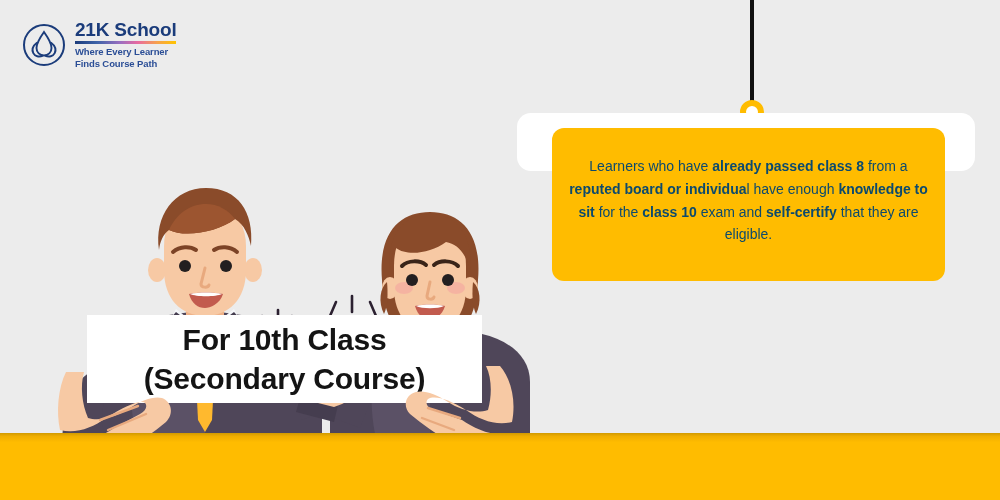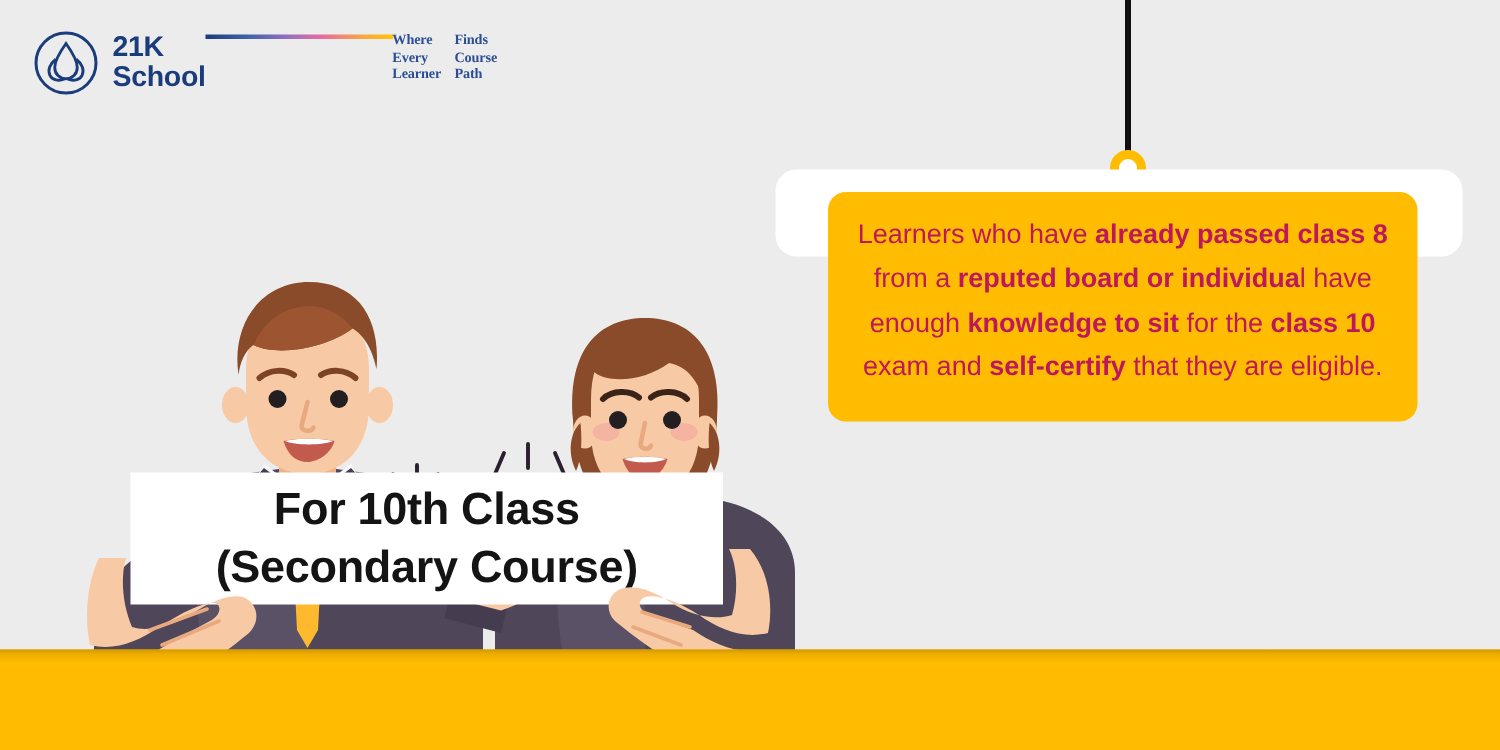--- a/index.html
+++ b/index.html
@@ -7,38 +7,38 @@
   body {
     font-family: "Liberation Sans", sans-serif;
     background:#ECECEC;
     position:relative;
   }
   .stage { position:absolute; inset:0; width:1000px; height:500px; background:#ECECEC; overflow:hidden; }
 
   
   .logo { position:absolute; left:22px; top:20px; display:flex; align-items:center; gap:9px; }
   .logo-mark { width:44px; height:44px; flex:0 0 44px; }
-  .logo-text { display:flex; justify-content:flex-start; }
+  .logo-text { display:flex; flex-direction:column; justify-content:flex-start; }
   .logo-title { font-size:19px; font-weight:bold; color:#1B3C7B; letter-spacing:-0.2px; line-height:1.05; }
   .logo-rule { height:3px; width:100%; margin:1px 0 2px 0;
     background:linear-gradient(90deg,#1B3C7B 0%,#3E63A8 22%,#9B6FC0 45%,#E86AA0 62%,#F7A34A 82%,#FFC400 100%); }
-  .logo-tag { font-size:9.5px; font-weight:bold; color:#2B4E96; line-height:1.22; letter-spacing:-0.1px;font-family:Liberation Serif, serif; }
+  .logo-tag { font-size:9.5px; font-weight:bold; color:#2B4E96; line-height:1.22; letter-spacing:-0.1px; }
 
   
   .connector-line { position:absolute; left:750px; top:0; width:4px; height:112px; background:#101010; }
   .connector-dot { position:absolute; left:740px; top:100px; width:24px; height:24px;
     border-radius:50%; border:6px solid #FFBC00; background:#FFFFFF; }
 
   
   .white-card { position:absolute; left:517px; top:113px; width:458px; height:58px;
     background:#FFFFFF; border-radius:14px; }
   .yellow-card { position:absolute; left:552px; top:128px; width:393px; height:153px;
     background:#FFBC00; border-radius:12px;
     display:flex; align-items:center; justify-content:center; padding:10px 14px 18px 14px; }
-  .yellow-card-text { font-size:18px; line-height:1.62; color:#be185d; text-align:center;
+  .yellow-card-text { font-size:14px; line-height:1.62; color:#0c4a6e; text-align:center;
     font-family:"Liberation Sans", sans-serif; }
   .yellow-card-text b { font-weight:bold; }
 
   
   .people { position:absolute; left:30px; top:120px; width:500px; height:330px; }
 
   
   .banner { position:absolute; left:87px; top:315px; width:395px; height:88px;
     background:#FFFFFF; display:flex; align-items:center; justify-content:center; }
   .banner-text { text-align:center; font-size:30px; font-weight:bold; color:#141414; line-height:1.3;

